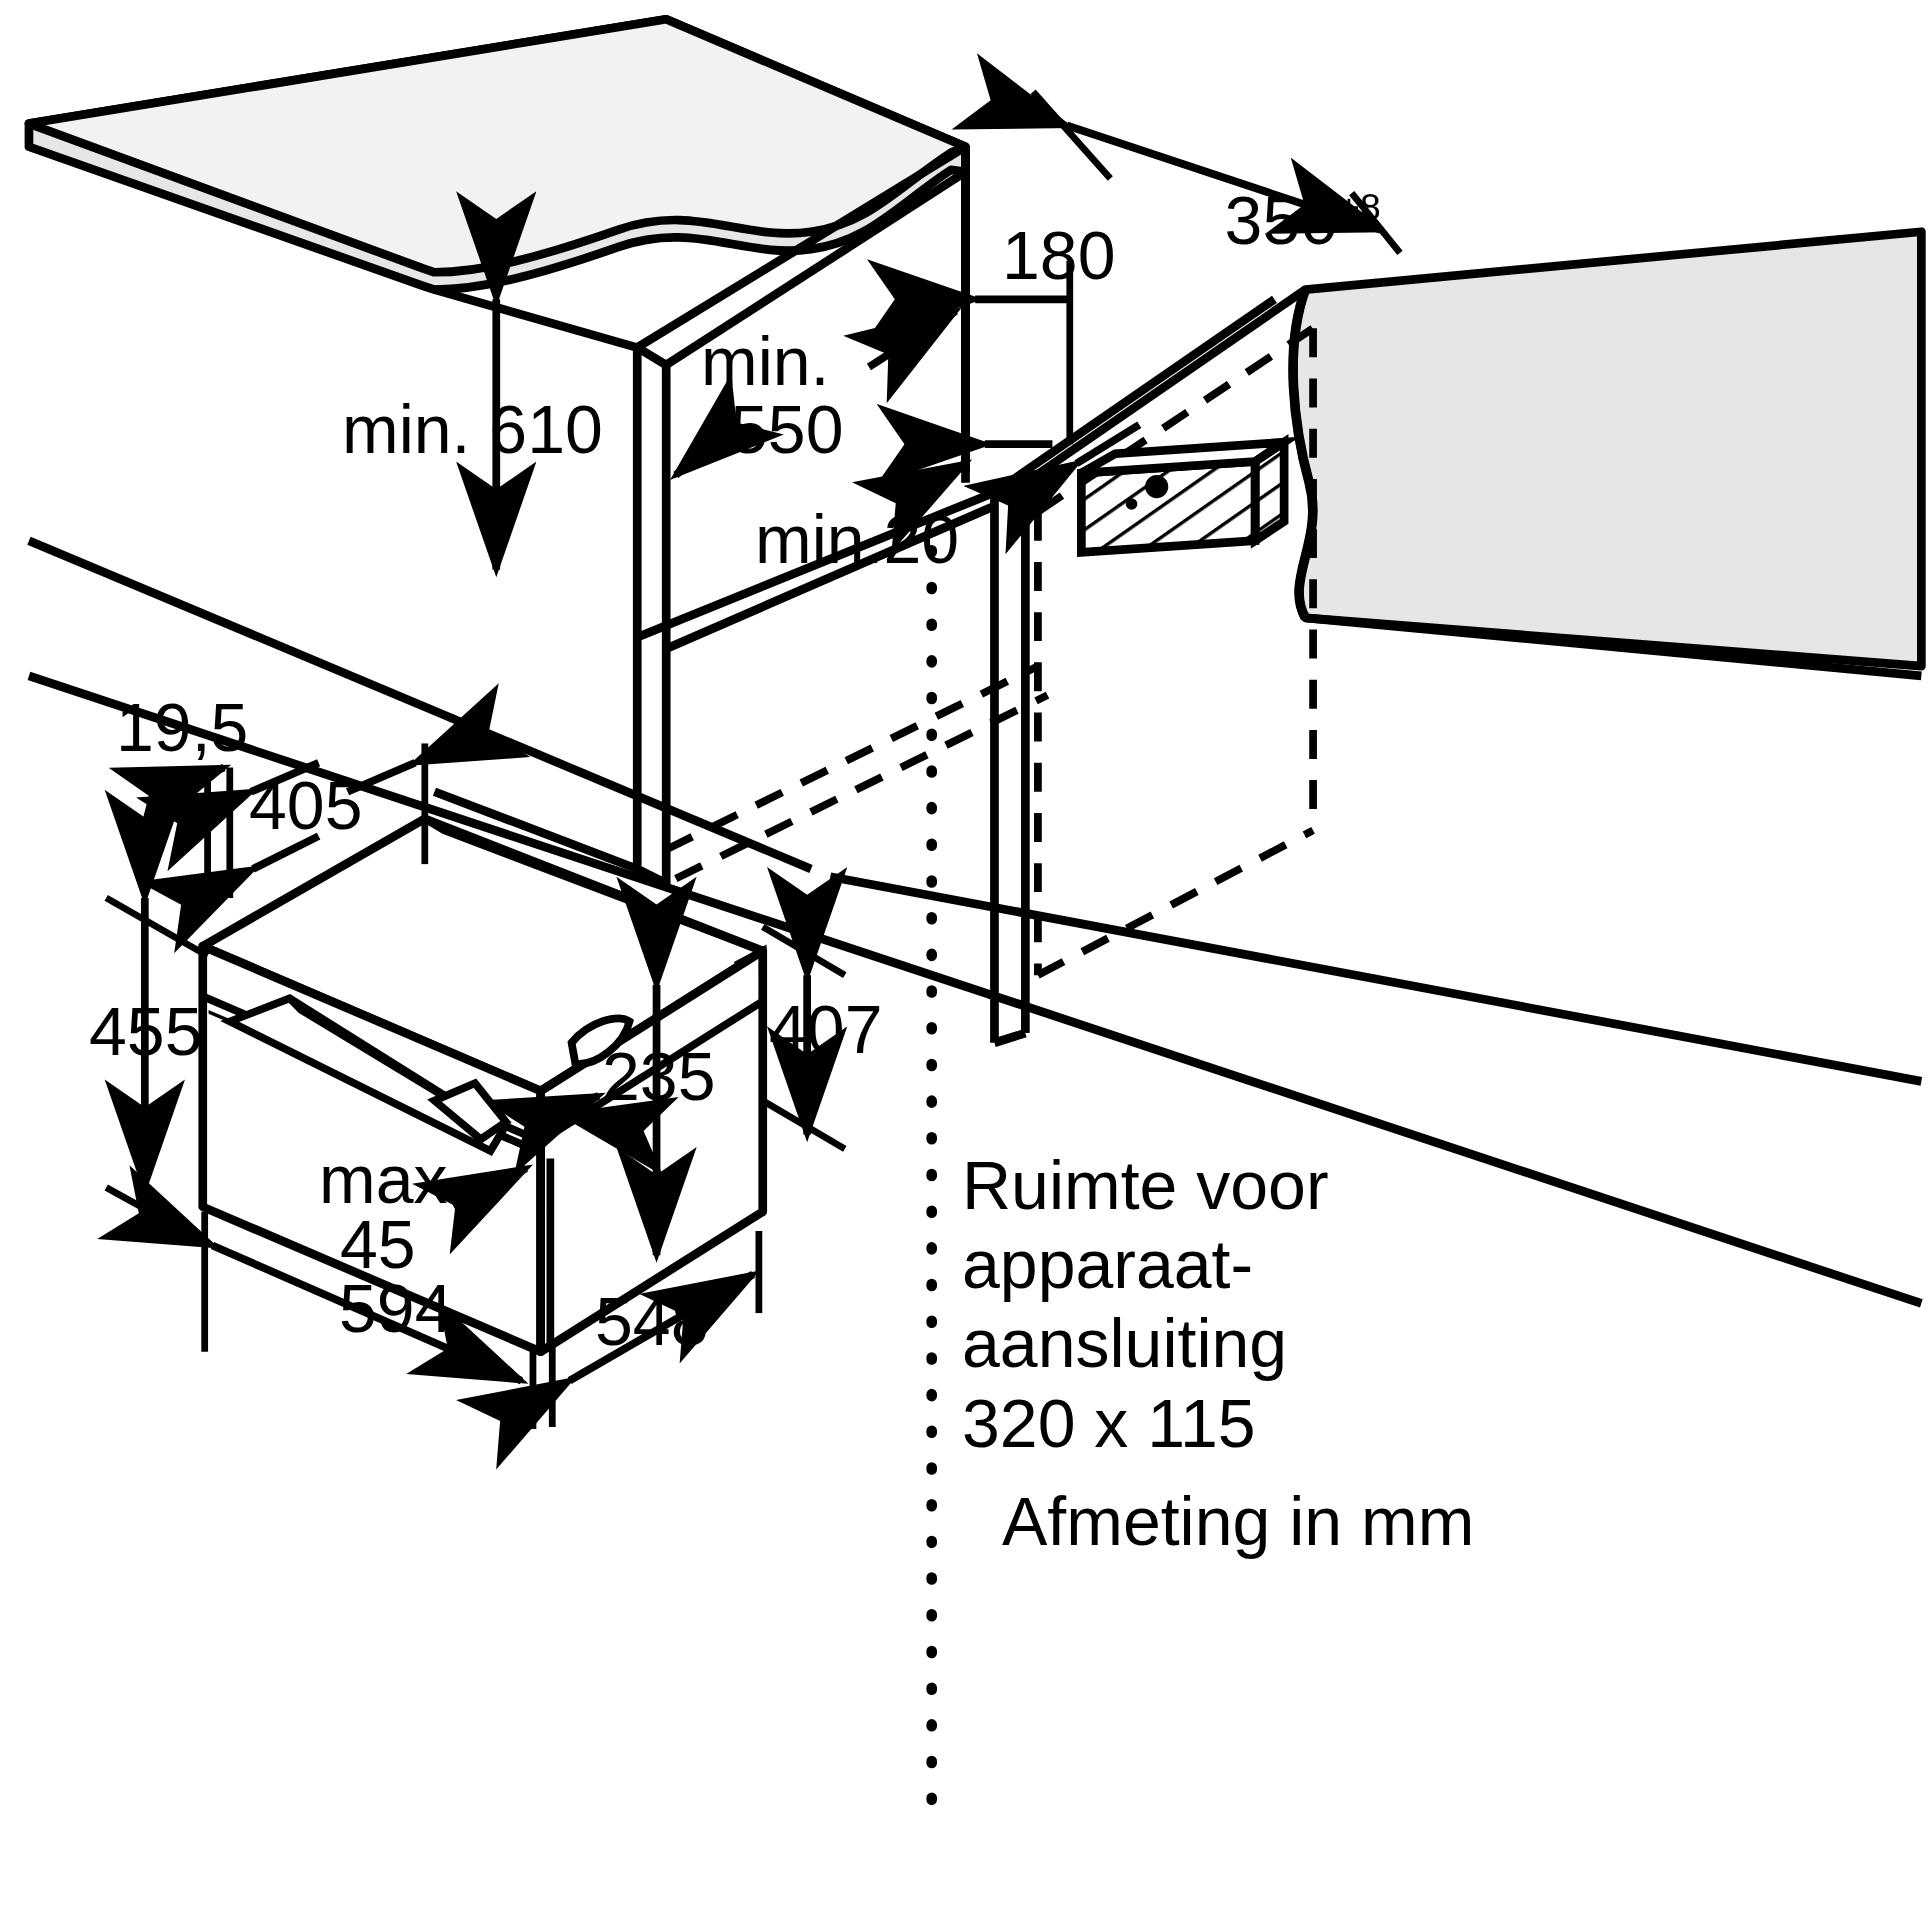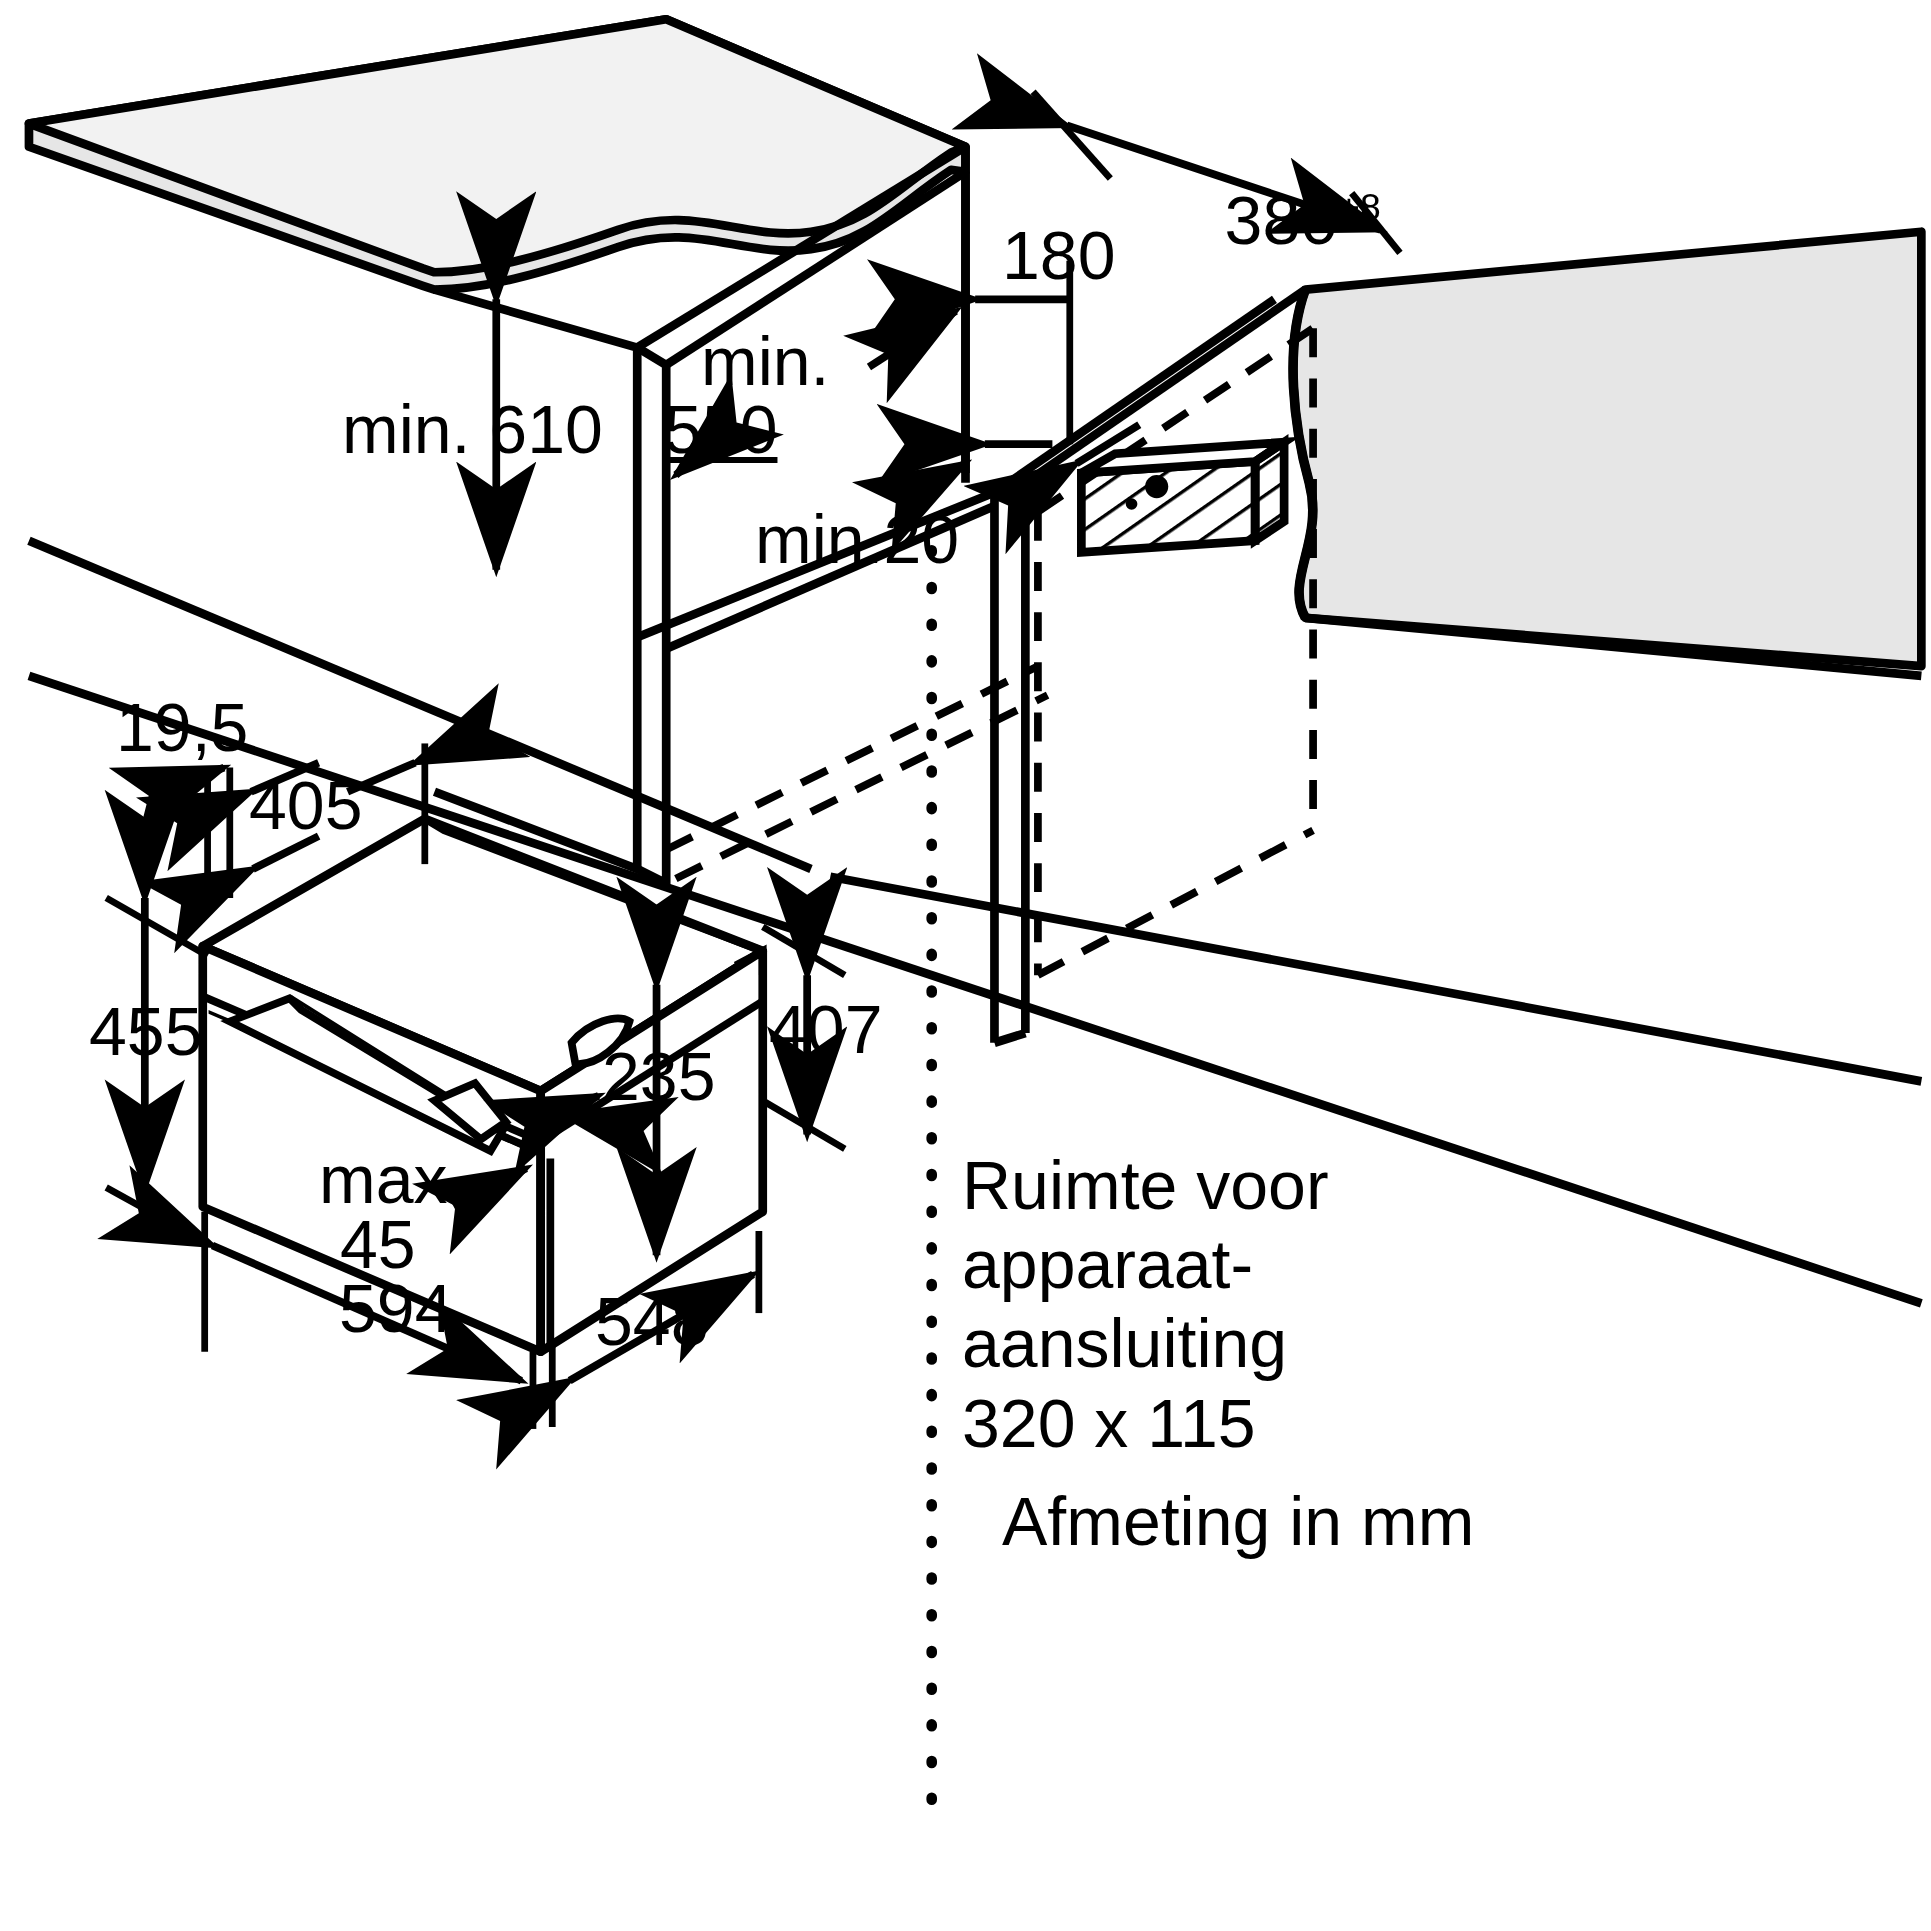--- a/index.html
+++ b/index.html
@@ -162,26 +162,26 @@
     </g>
 
     <g>
       <line x1="965" y1="570" x2="965" y2="1870" stroke="#000" stroke-width="11" stroke-linecap="round" stroke-dasharray="2 36"></line>
     </g>
   </svg>
 
   <div class="lbl dim" style="left:342px;top:394px;">min. 610</div>
 
   <div class="lbl dim" style="left:701px;top:326px;">min.</div>
-  <div class="lbl dim" style="left:664px;top:394px;text-decoration:underline;">550</div>
+  <div class="lbl dim" style="left:730px;top:394px;">550</div>
 
   <div class="lbl dim" style="left:1002px;top:220px;">180</div>
 
   <div class="lbl dim" style="left:1149px;top:114px;">
-    <span>380</span><sup class="plus">+8</sup>
+    <span>350</span><sup class="plus">+8</sup>
   </div>
 
   <div class="lbl dim" style="left:755px;top:504px;">min.20</div>
 
   <div class="lbl dim" style="left:116px;top:692px;">19,5</div>
 
   <div class="lbl dim" style="left:249px;top:770px;">405</div>
 
   <div class="lbl dim" style="left:89px;top:996px;">455</div>
 

